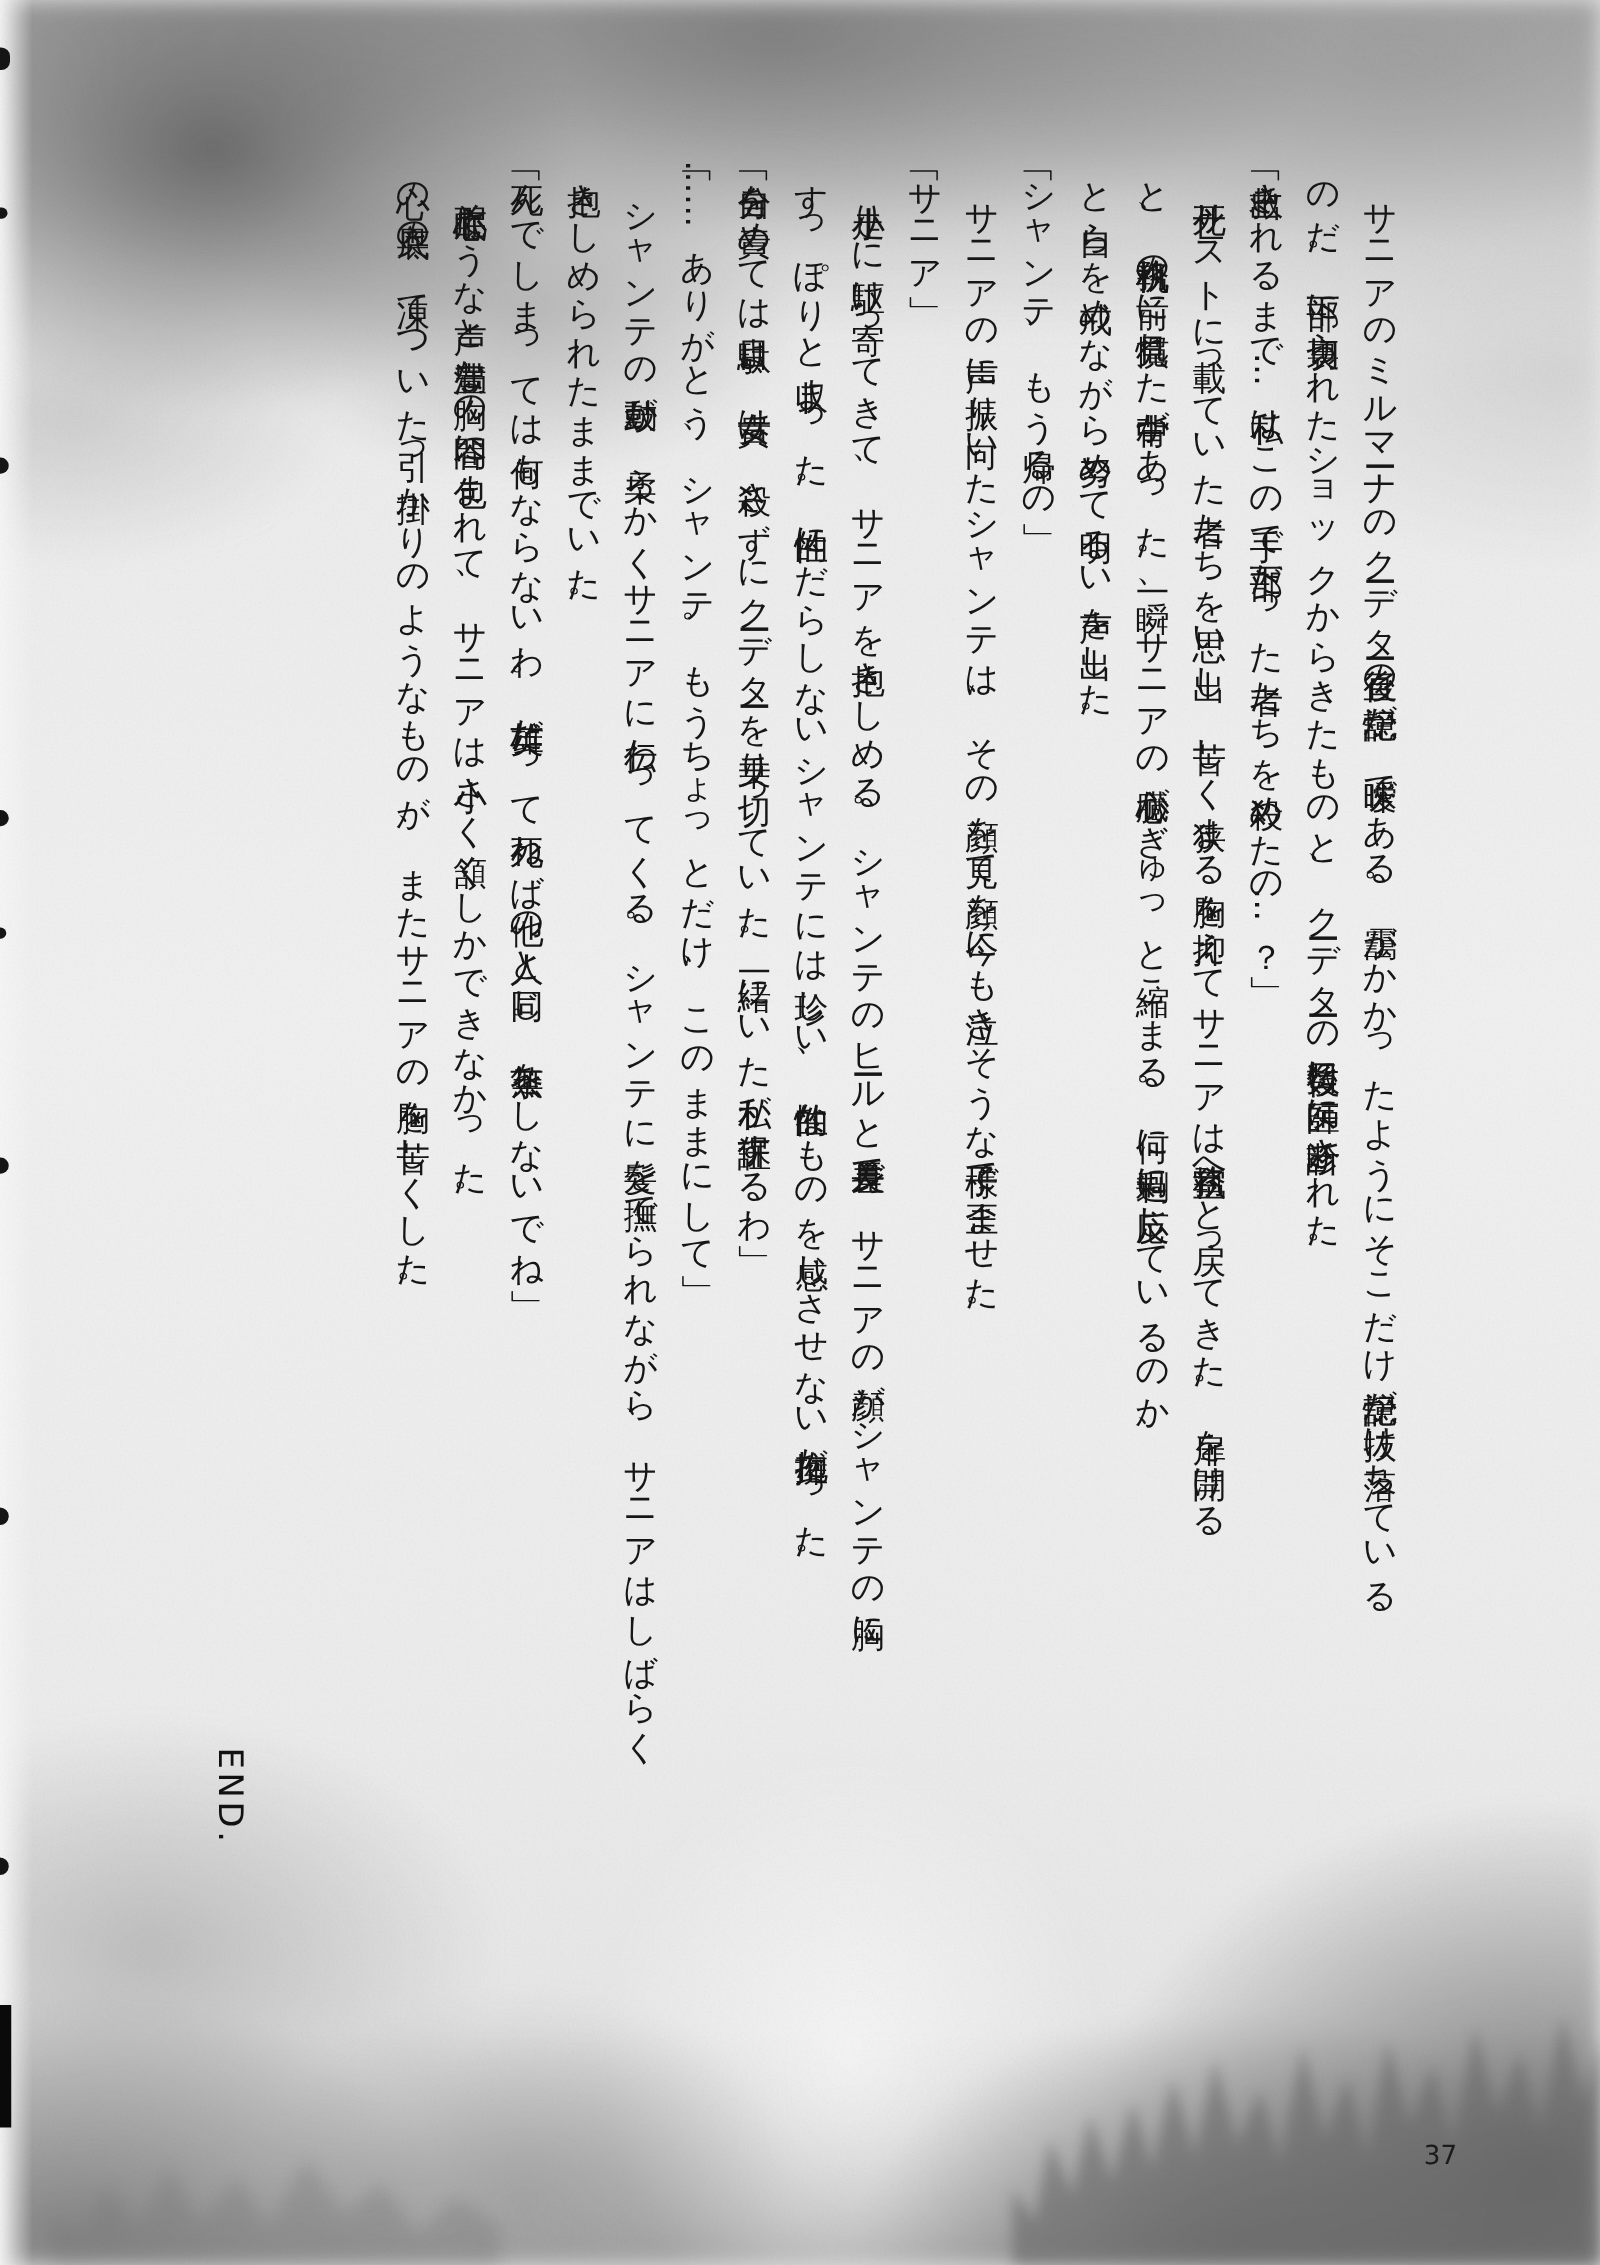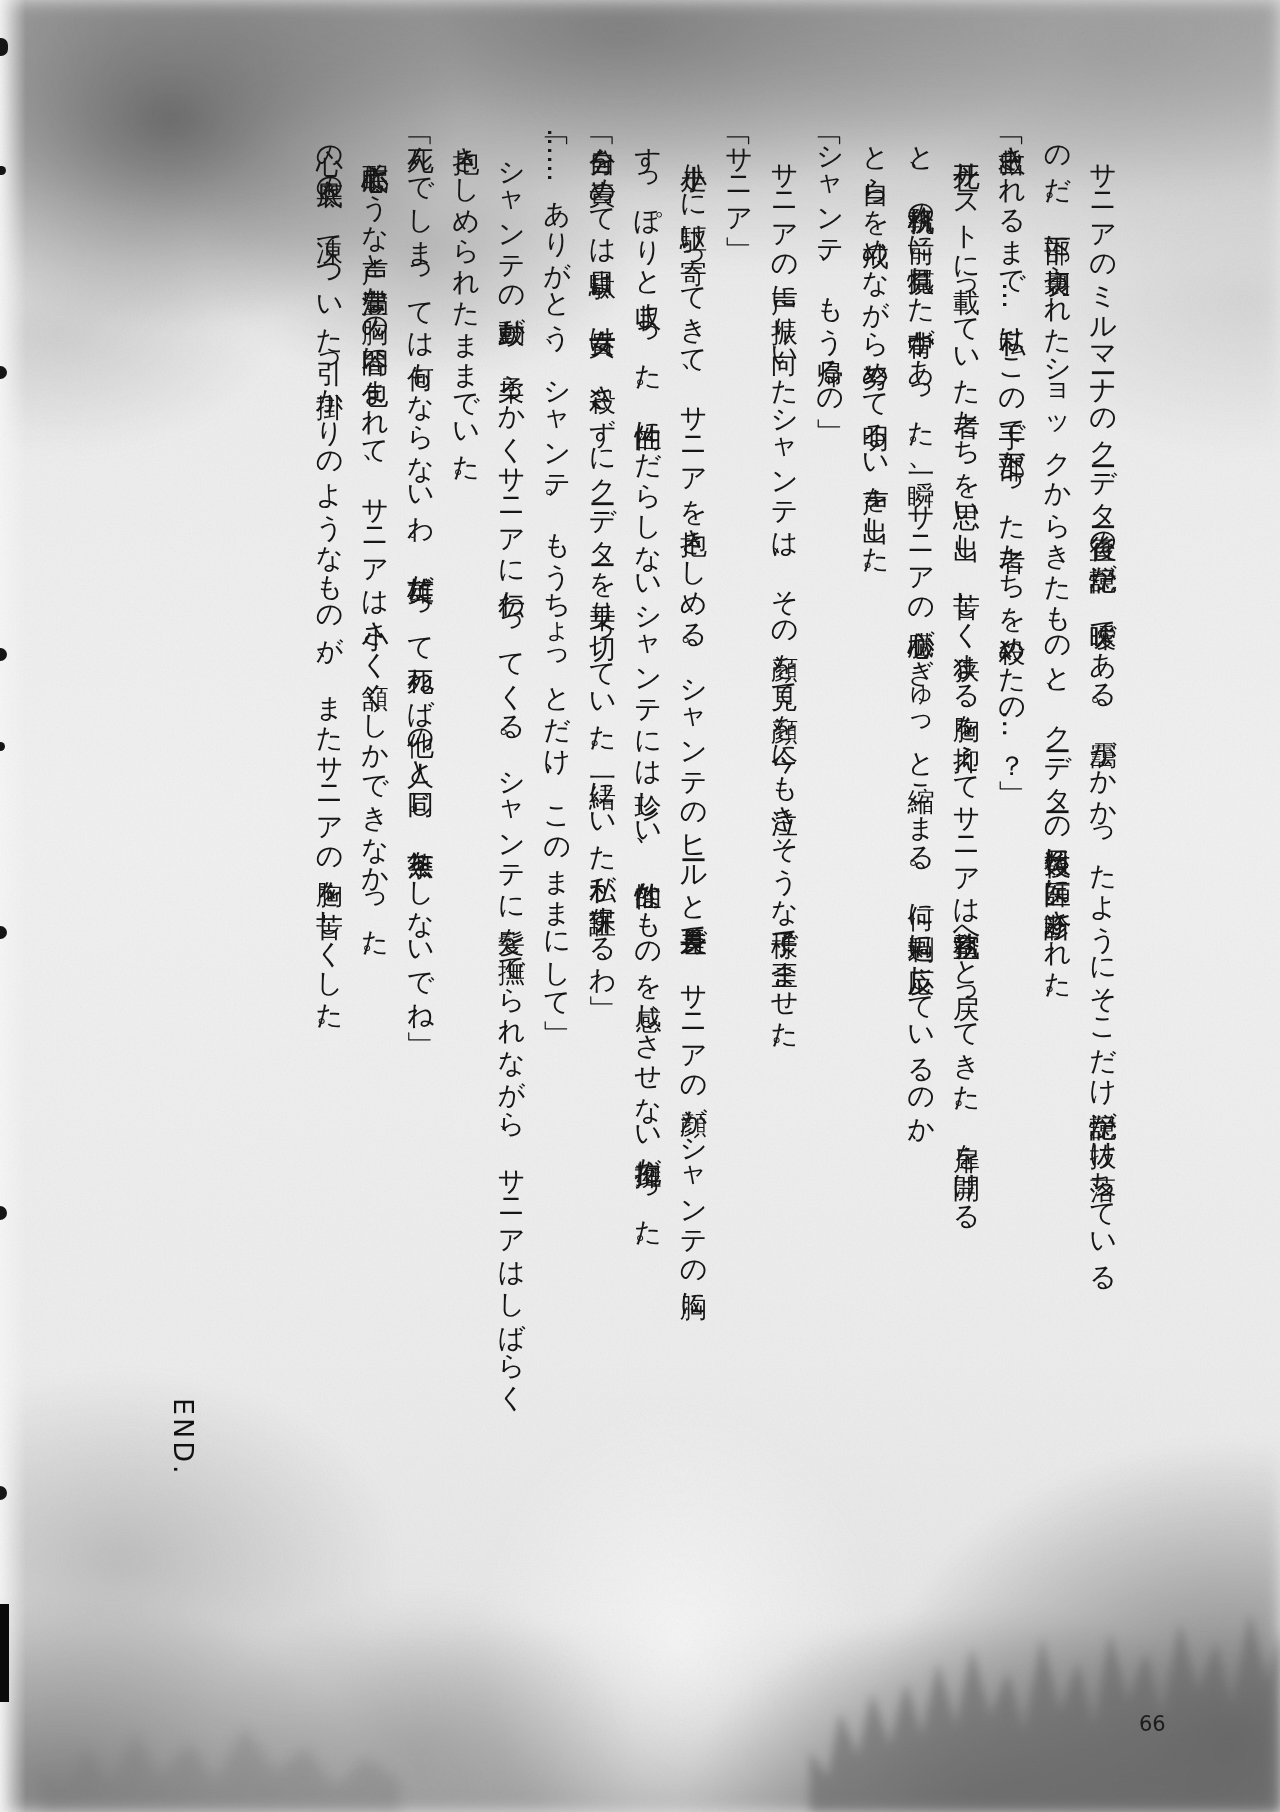--- a/index.html
+++ b/index.html
@@ -117,21 +117,21 @@
       <div class="col">「……ありがとう、シャンテ。もうちょっとだけ、このままにして」</div>
       <div class="col indent">シャンテの鼓動が、柔らかくサニアに伝わってくる。シャンテに髪を撫でられながら、サニアはしばらく</div>
       <div class="col">抱きしめられたままでいた。</div>
       <div class="col">「死んでしまっては何もならないわ。英雄だって死ねば他の人と同じ。無茶をしないでね」</div>
       <div class="col indent">心底心配そうな声と豊満な胸の谷間に包まれて、サニアは小さく頷くしかできなかった。</div>
       <div class="col">心の奥底の、凍てついた引っ掛かりのようなものが、またサニアの胸を苦しくした。</div>
     </div>
 
   <div class="end-marker">END.</div>
 
-  <div class="page-number">66</div>
+  <div class="page-number">37</div>
 
   <svg class="grain" width="1280" height="1812">
     <filter id="grainF">
       <feTurbulence type="fractalNoise" baseFrequency="0.55" numOctaves="2" seed="11"></feTurbulence>
       <feColorMatrix type="saturate" values="0"></feColorMatrix>
     </filter>
     <rect width="1280" height="1812" filter="url(#grainF)" opacity="0.07"></rect>
   </svg>
 
 </div>

